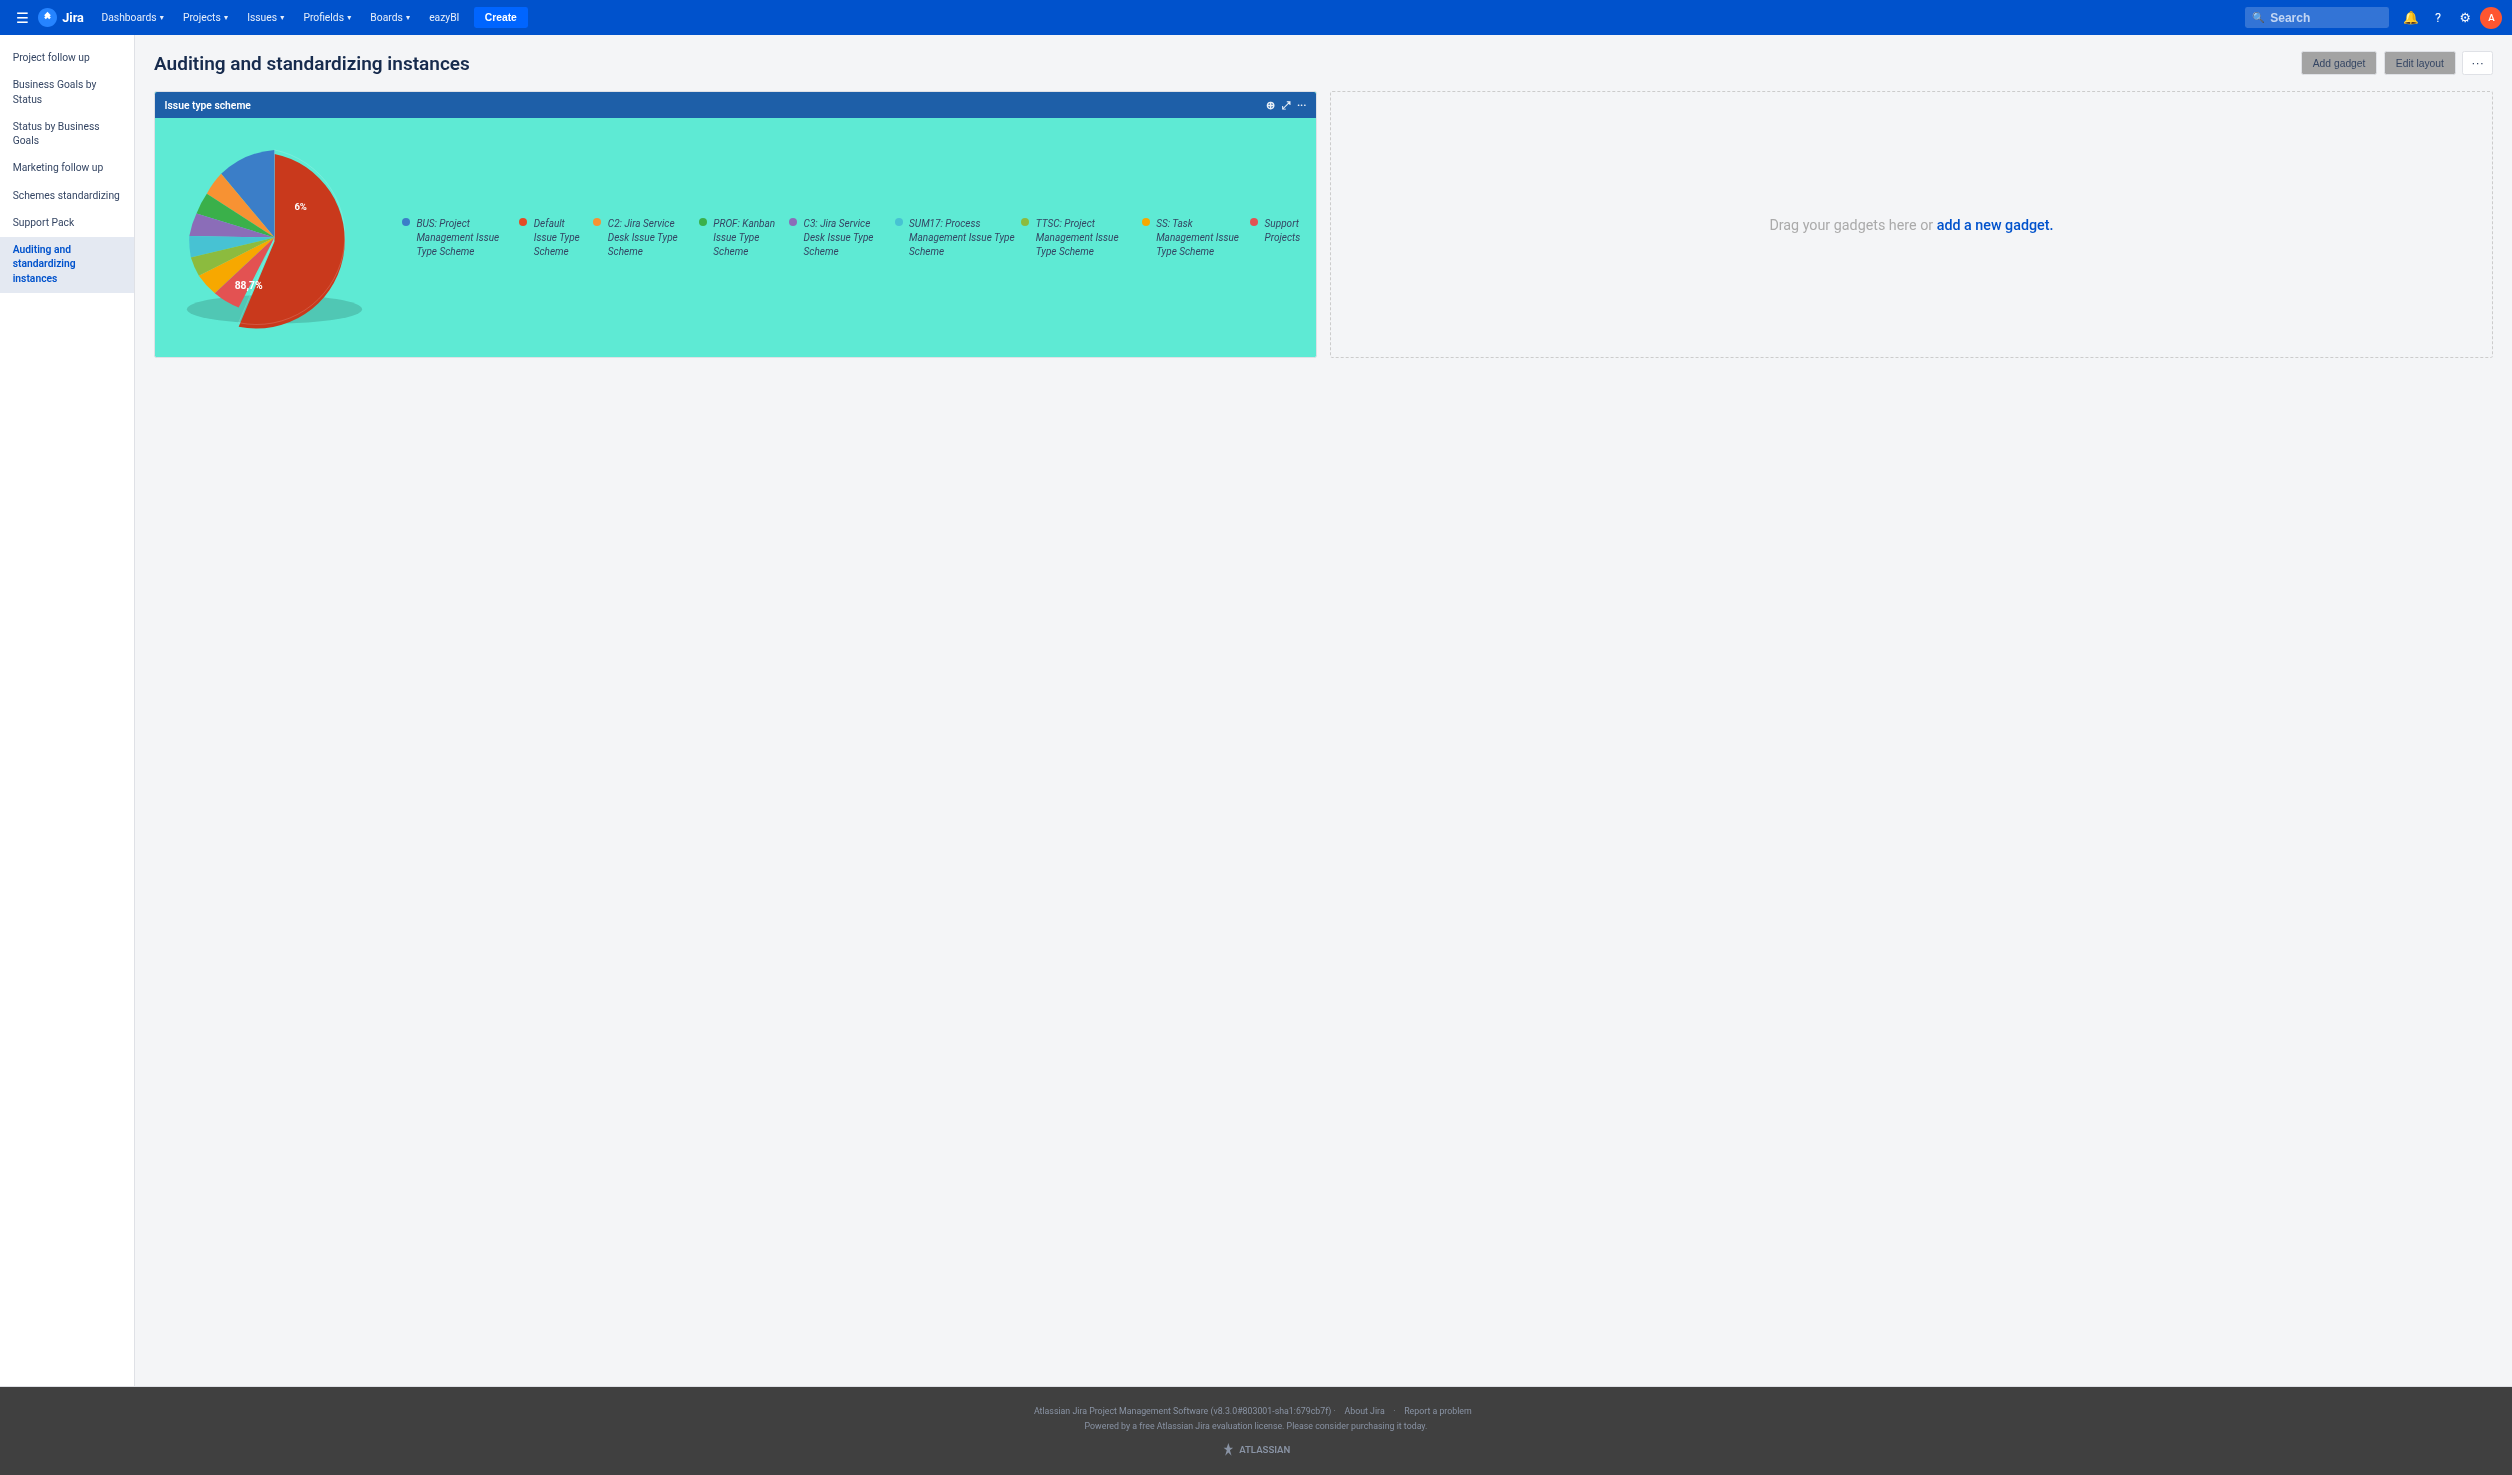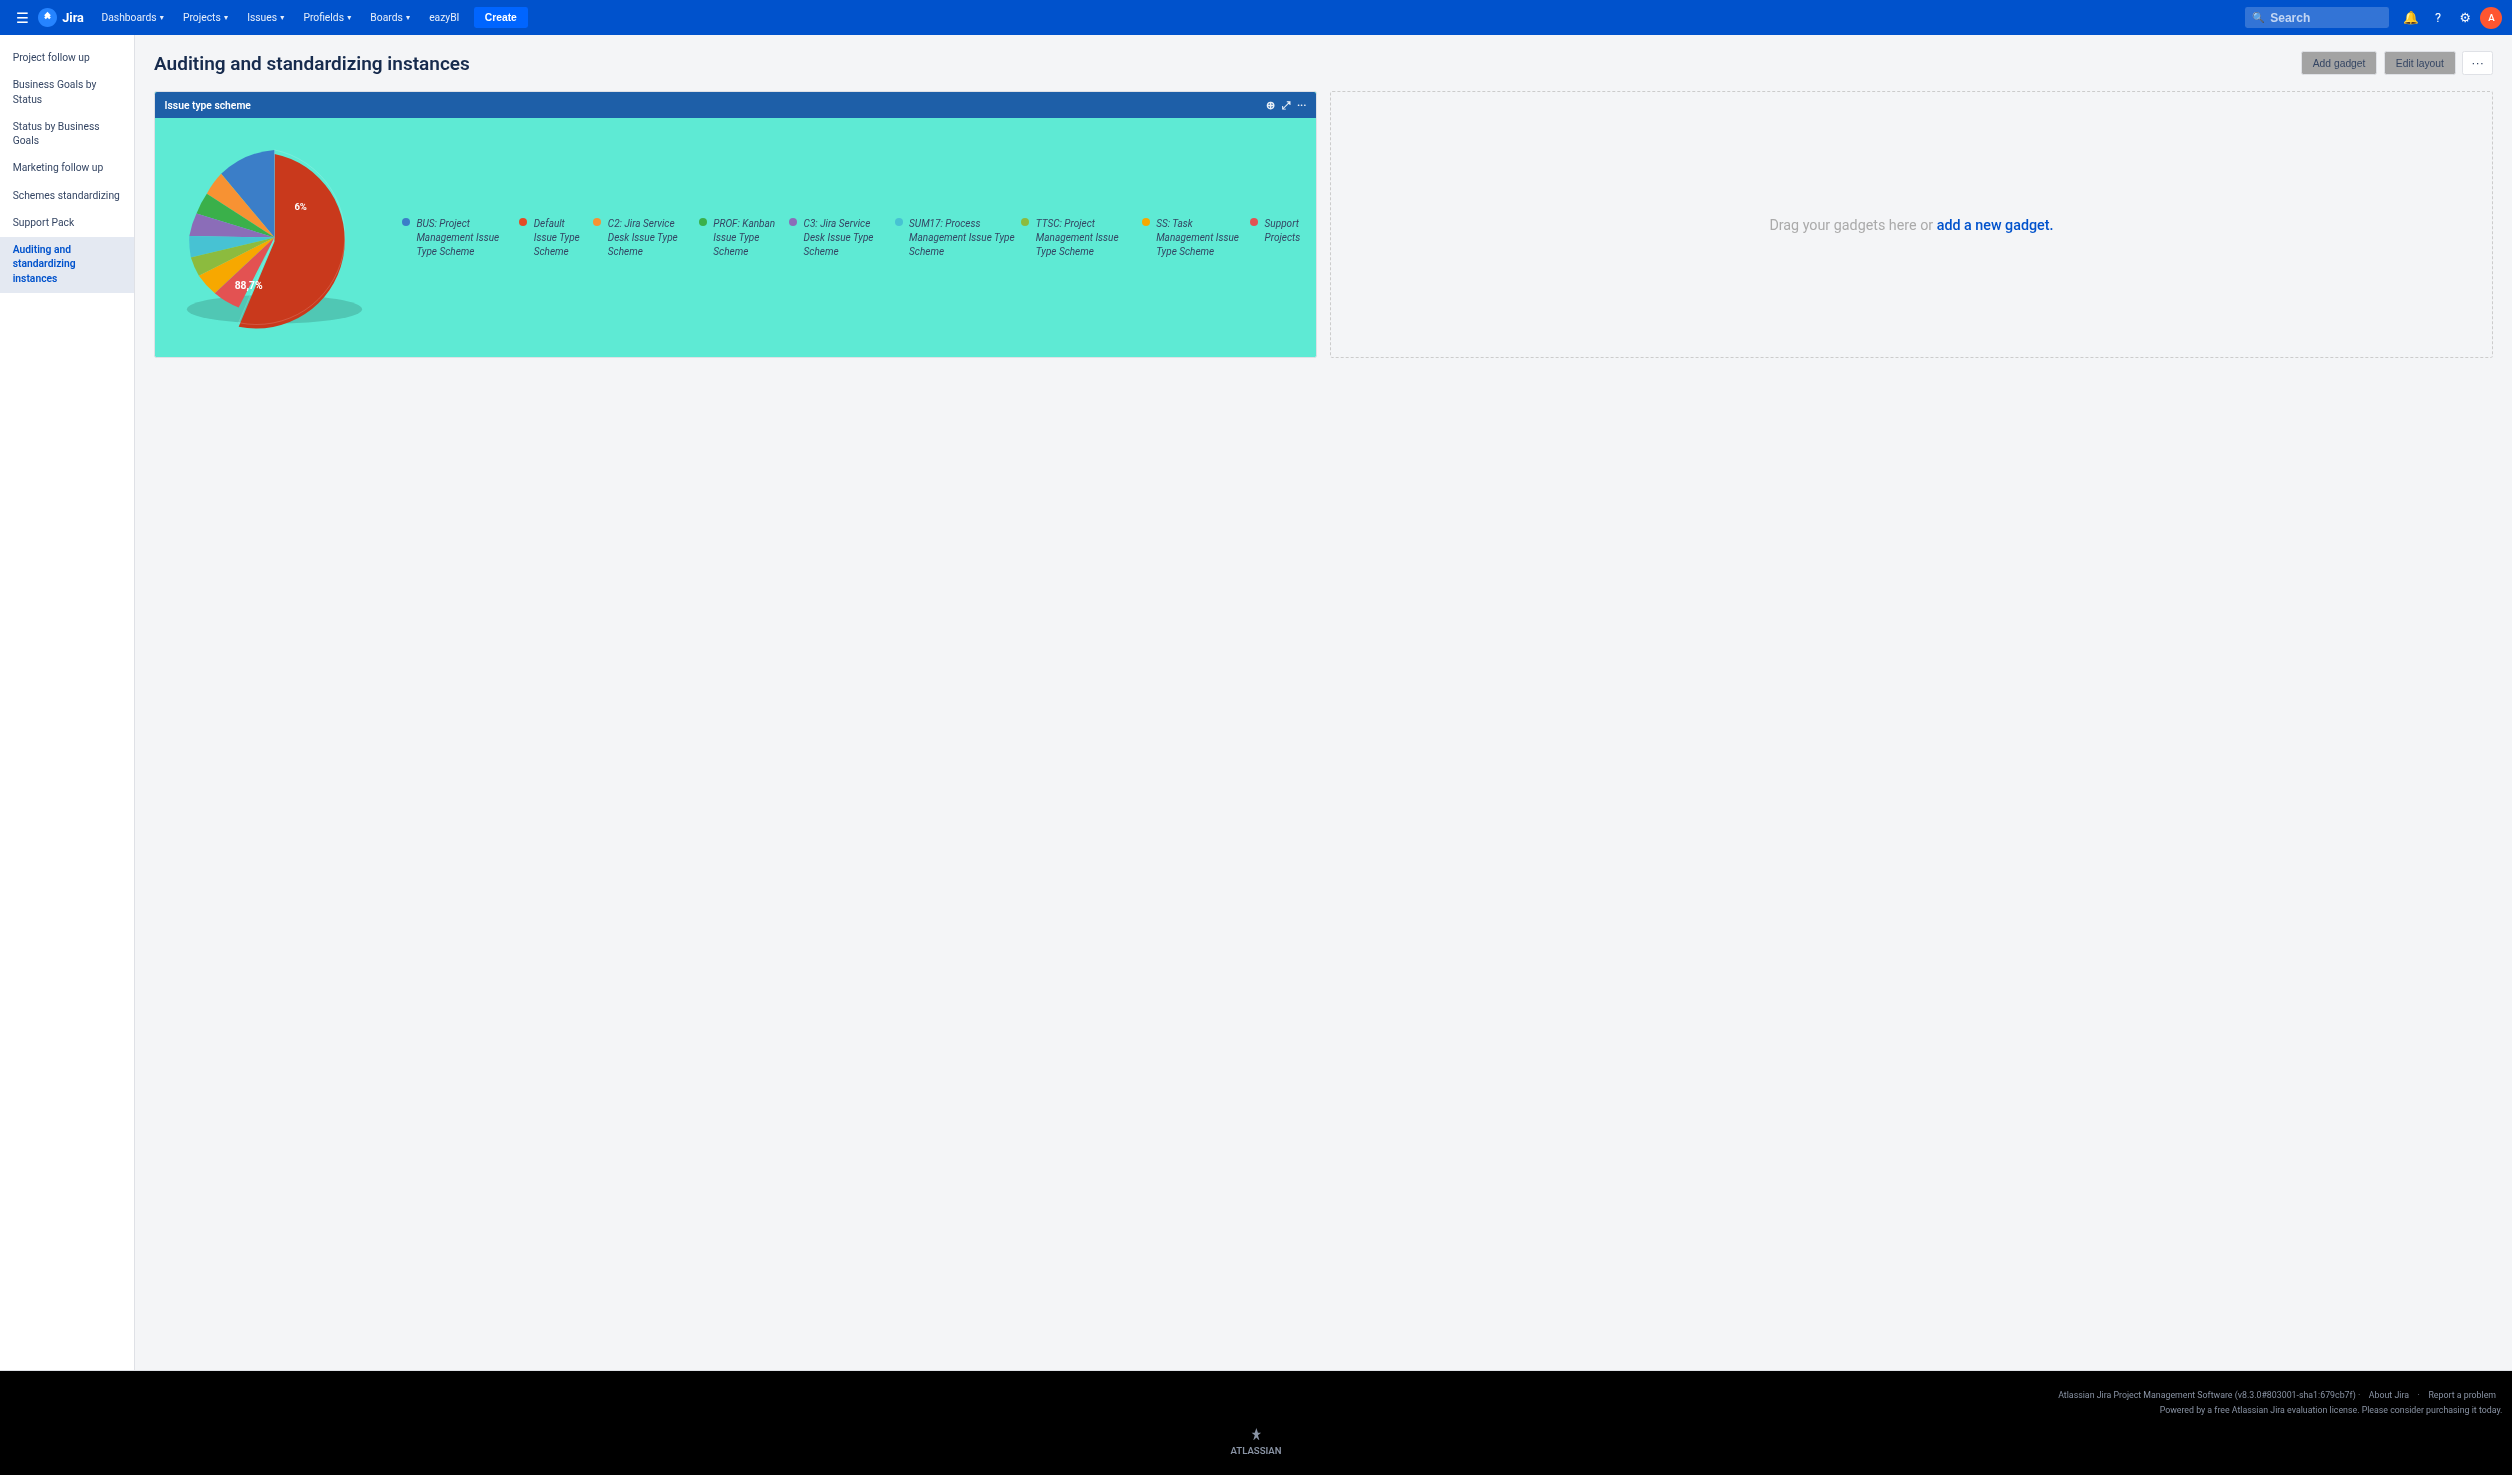--- a/index.html
+++ b/index.html
@@ -263,43 +263,42 @@
       font-size: 14.3px;
     }
     .drag-drop-area a {
       color: #0052cc;
       text-decoration: none;
       font-weight: 500;
     }
 
     
     .footer {
-      background: #000000;
-      text-align: right;
+      background: #404040;
+      text-align: center;
       padding: 19px 9.6px;
       font-size: 8.8px;
       color: #8993a4;
       border-top: 0.8px solid #dfe1e6;
     }
     .footer-links { margin-bottom: 4.8px; }
     .footer-links a {
       color: #8993a4;
       text-decoration: none;
       margin: 0 6.4px;
     }
     .footer-eval { margin-bottom: 12.7px; color: #8993a4; }
     .footer-logo {
       display: flex;
       align-items: center;
       justify-content: center;
       gap: 4.8px;
       color: #8993a4;
       font-size: 9.6px;
       font-weight: 600;
-      flex-direction: column;
     }
     .footer-logo svg { width: 12.7px; height: 12.7px; }
   </style>
 </head>
 <body>
 
 <nav class="topnav">
   <span class="topnav-hamburger">☰</span>
   <a class="topnav-logo">
     <svg viewBox="0 0 32 32" fill="none" xmlns="http://www.w3.org/2000/svg">

